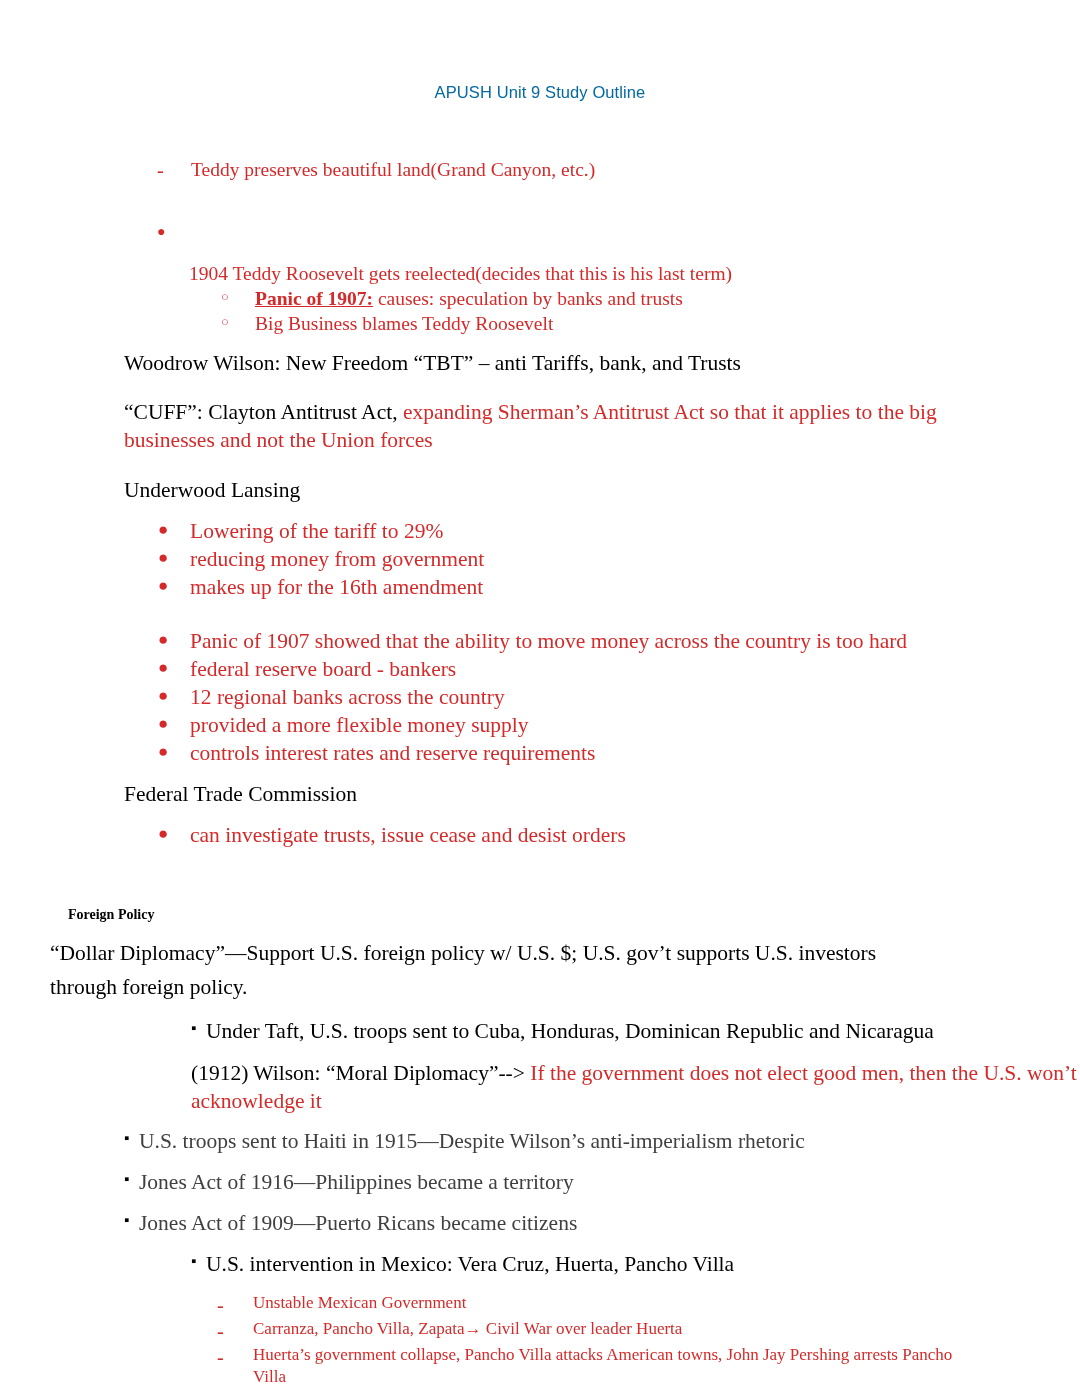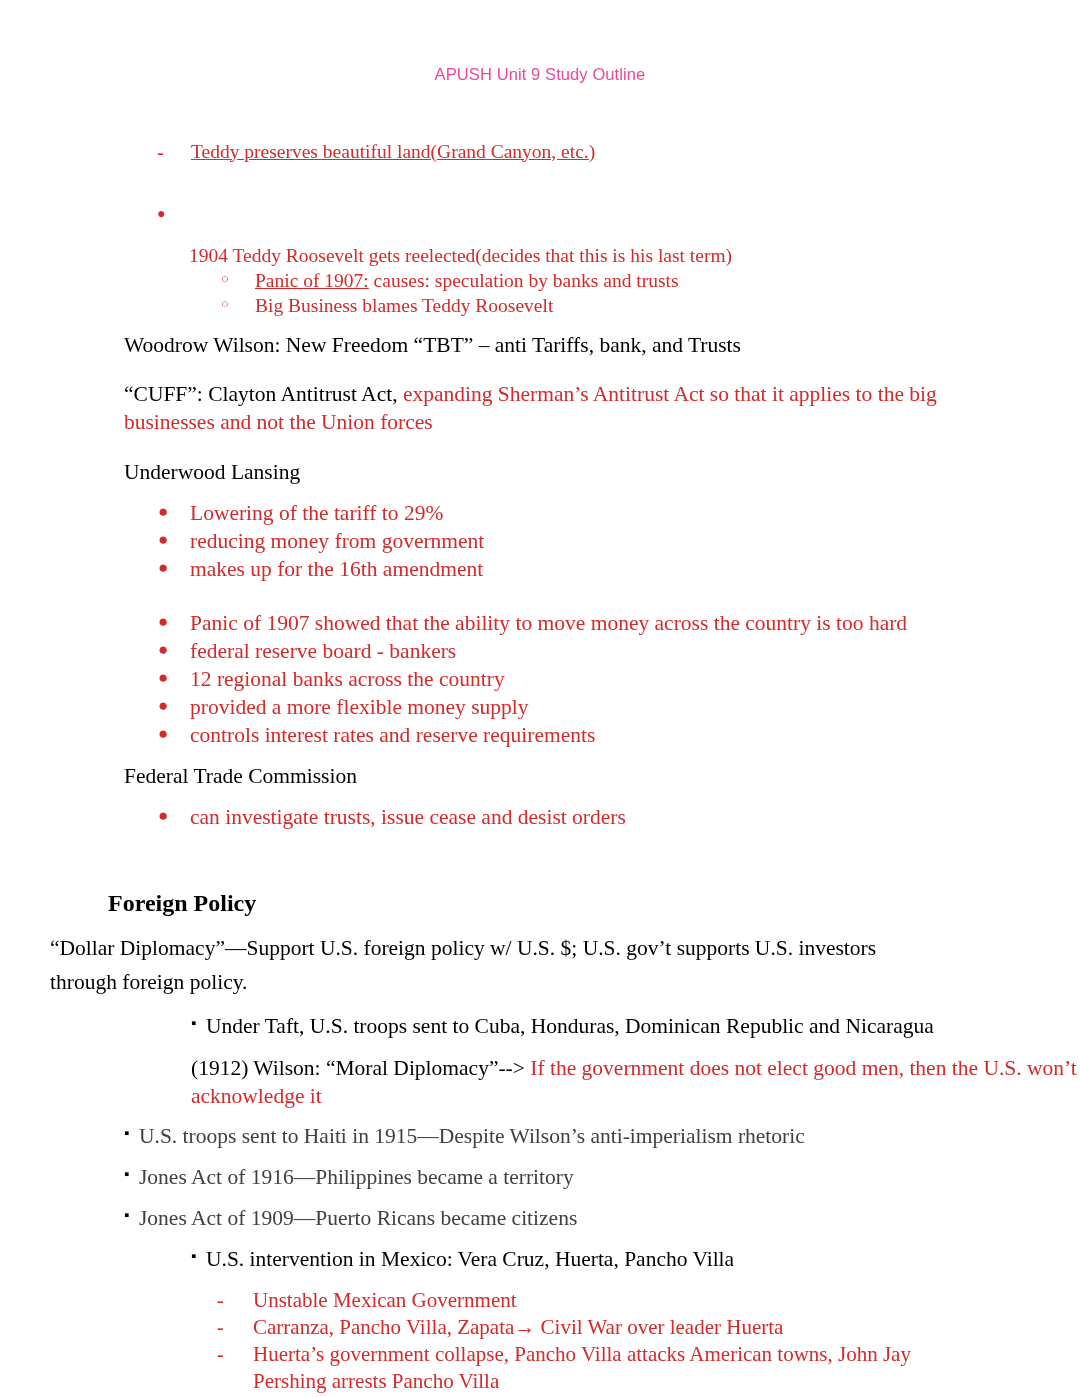--- a/index.html
+++ b/index.html
@@ -22,51 +22,51 @@
     height: 1397px;
     box-sizing: border-box;
     padding: 0;
   }
 
   
   .doc-header {
     text-align: center;
     font-family: "Liberation Sans", "DejaVu Sans", sans-serif;
     font-size: 16.5px;
-    color: #ec4899;
+    color: #0369a1;
     letter-spacing: 0.1px;
-    padding-top: 66px;
+    padding-top: 84px;
     line-height: 1;
   }
 
   
   .body-line {
     font-size: 21.5px;
     line-height: 1.30;
     color: #000000;
     margin: 0;
     padding: 0 0 0 124px;
     max-width: 830px;
   }
   .body-line.wide { max-width: 820px; }
 
   .gap-sm { height: 13px; }
   .gap-md { height: 22px; }
   .gap-lg { height: 38px; }
   .gap-xl { height: 56px; }
 
   .red { color: #d42a2a; }
-  .bold { font-weight: normal; }
+  .bold { font-weight: bold; }
   .underline { text-decoration: underline; }
 
   .heading-bold {
-    font-size: 24px;
+    font-size: 14px;
     font-weight: bold;
     color: #000000;
-    padding-left: 108px;
+    padding-left: 68px;
     line-height: 1.3;
   }
 
   
   .blist { margin: 0; padding: 0; list-style: none; }
 
   .row {
     display: flex;
     align-items: flex-start;
     font-size: 21.5px;
@@ -77,21 +77,21 @@
     text-align: left;
     user-select: none;
   }
   .row .txt {
     flex: 1 1 auto;
   }
 
   
   .row-dash { padding-left: 157px; }
   .row-dash .marker { width: 34px; color: #d42a2a; font-size: 20px; }
-  .row-dash .txt { color: #d42a2a; font-size: 19.5px; max-width: 760px; text-decoration: underline; }
+  .row-dash .txt { color: #d42a2a; font-size: 19.5px; max-width: 760px; }
 
   
   .row-disc1 { padding-left: 157px; }
   .row-disc1 .marker { width: 32px; color: #d42a2a; font-size: 14px; line-height: 1.55; }
   .row-disc1 .txt { color: #d42a2a; font-size: 19.5px; margin-top: 40px; }
 
   
   .row-circle { padding-left: 221px; }
   .row-circle .marker { width: 34px; color: #d42a2a; font-size: 13px; line-height: 1.7; }
   .row-circle .txt { color: #d42a2a; font-size: 19.5px; }
@@ -107,21 +107,21 @@
   .row-sq .txt { color: #404040; font-size: 21.5px; max-width: 790px; }
 
   
   .row-sq2 { padding-left: 191px; }
   .row-sq2 .marker { width: 15px; color: #000; font-size: 15px; line-height: 1.45; }
   .row-sq2 .txt { color: #000000; font-size: 21.5px; max-width: 740px; }
 
   
   .row-dash2 { padding-left: 217px; }
   .row-dash2 .marker { width: 36px; color: #d42a2a; font-size: 20px; }
-  .row-dash2 .txt { color: #d42a2a; font-size: 21px; max-width: 700px; line-height: 1.28; }
+  .row-dash2 .txt { color: #d42a2a; font-size: 17px; max-width: 700px; line-height: 1.28; }
 
   
   .indent-para {
     padding-left: 191px;
     font-size: 21.5px;
     line-height: 1.32;
     max-width: 940px;
   }
 
   .spaced-para {

